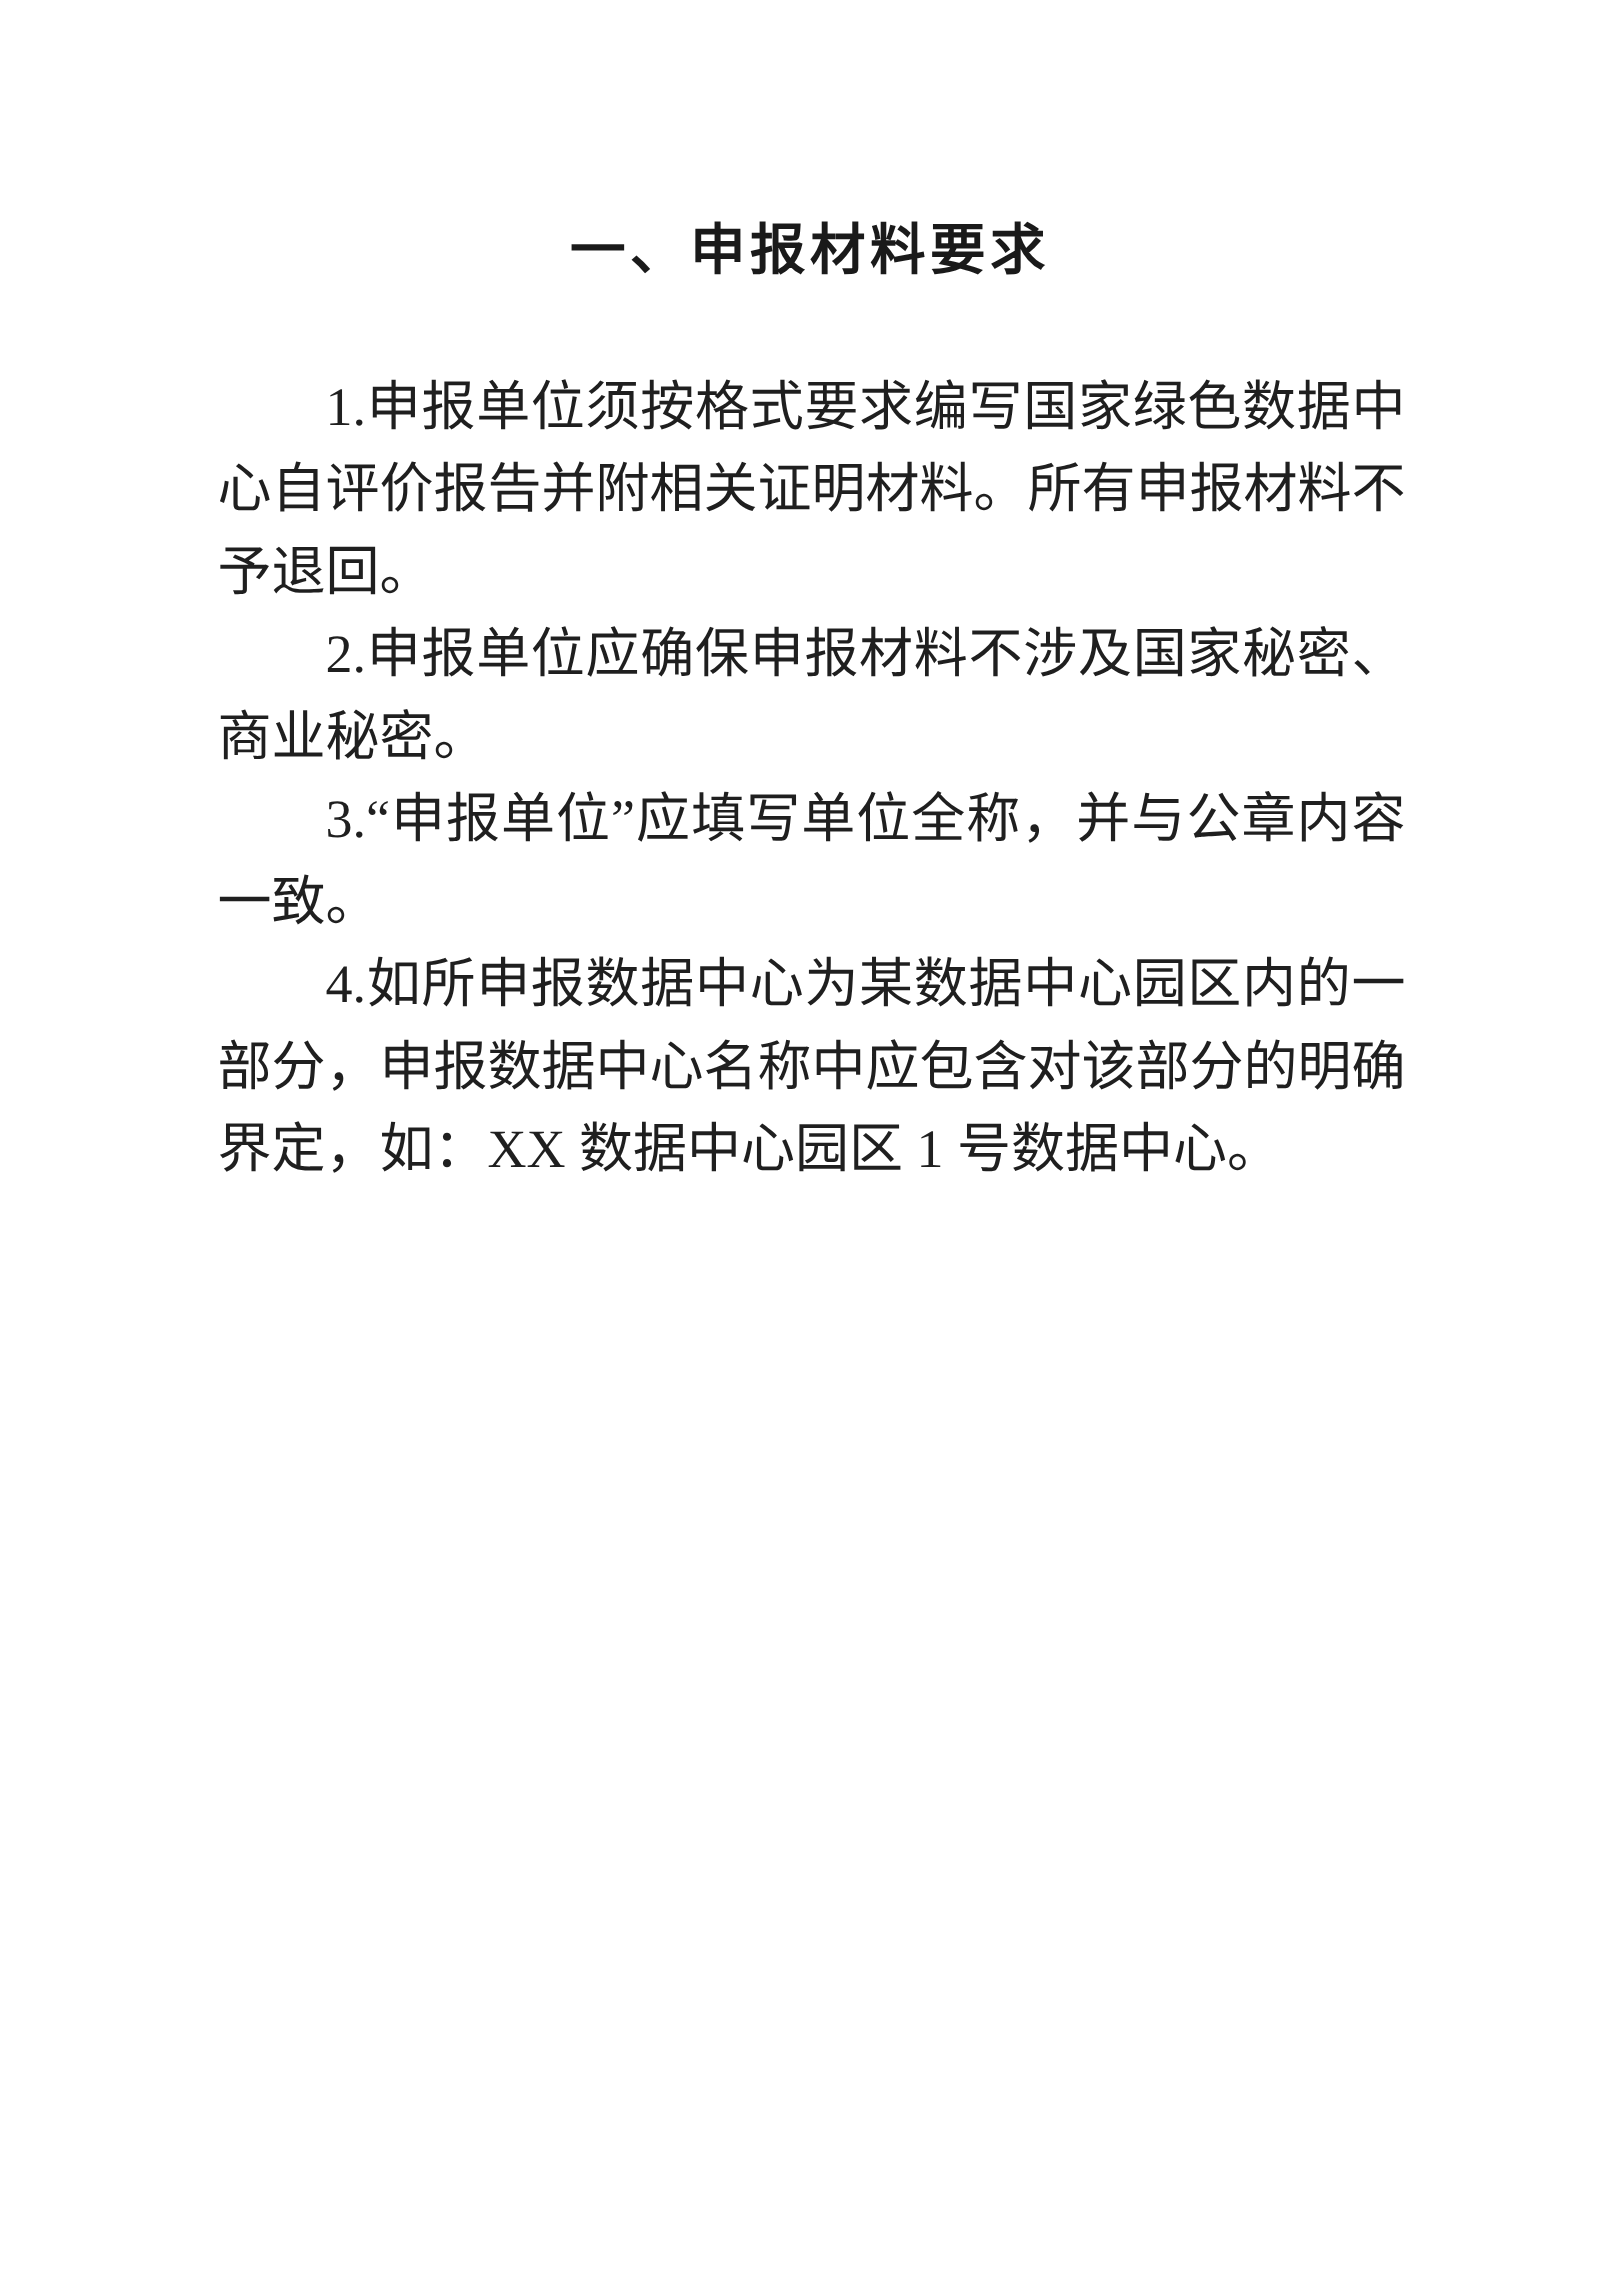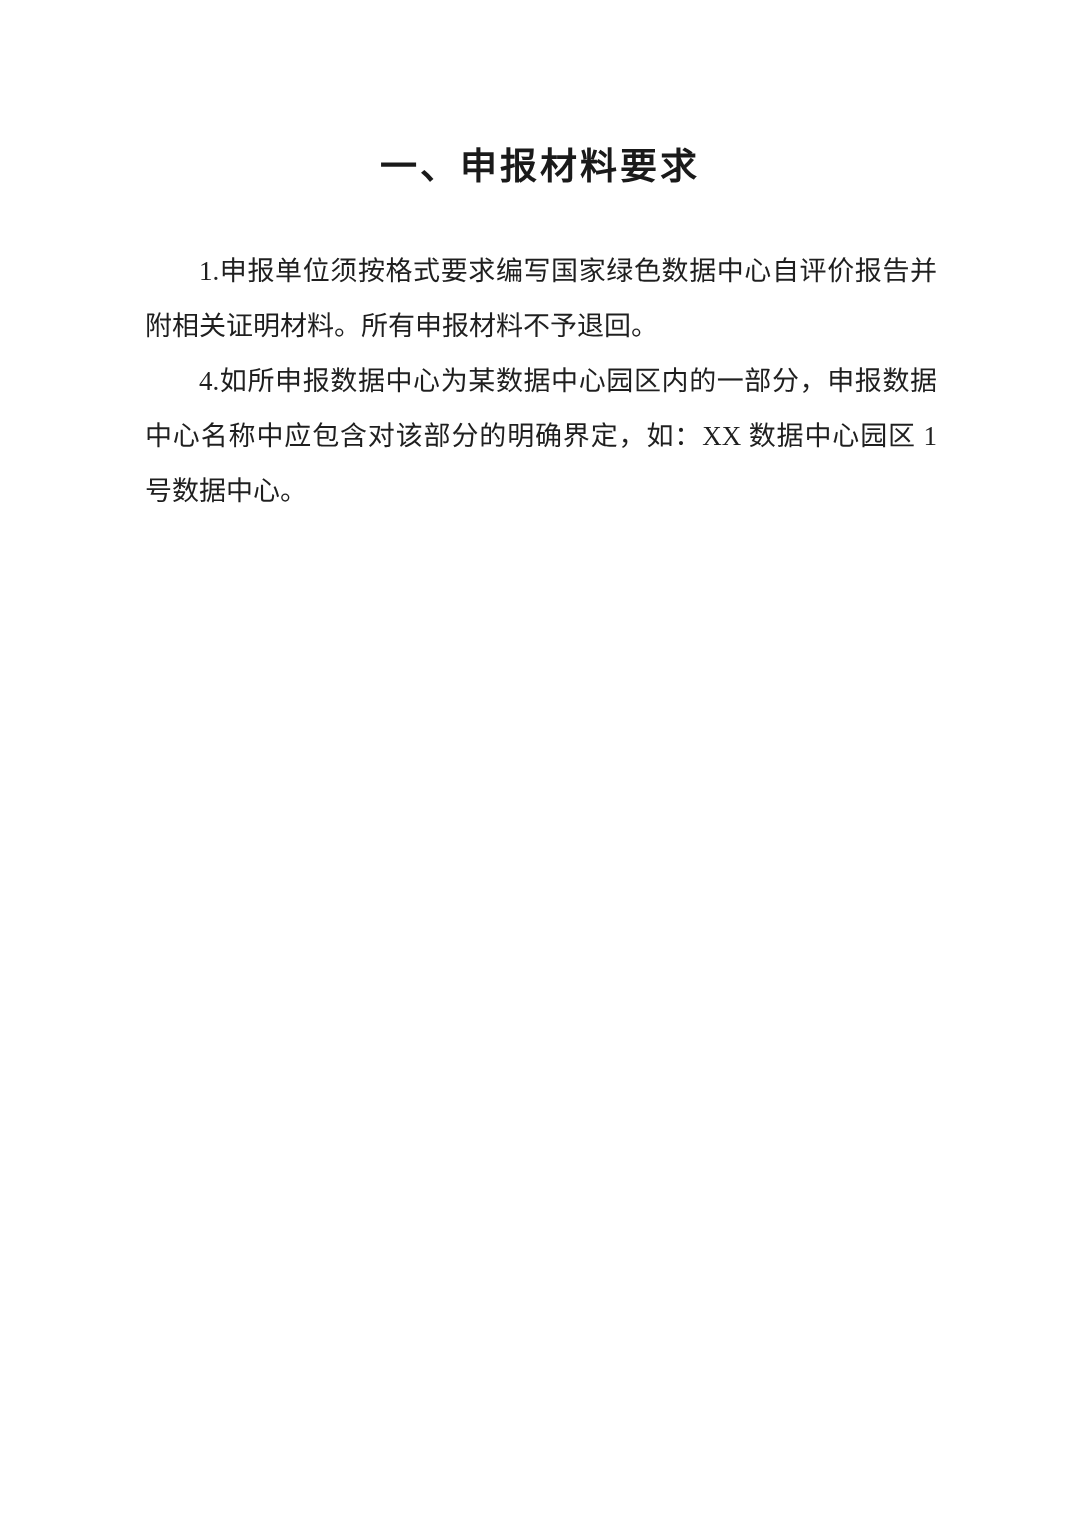--- a/index.html
+++ b/index.html
@@ -24,21 +24,21 @@
     font-size: 37px;
     letter-spacing: 3px;
     color: #1a1a1a;
   }
   .doc-body {
     position: absolute;
     top: 244px;
     left: 145px;
     width: 792px;
     font-family: "Liberation Serif", "DejaVu Serif", serif;
-    font-size: 27px;
+    font-size: 36px;
     line-height: 55px;
     color: #1f1f1f;
     text-align: justify;
     text-justify: inter-character;
   }
   .doc-body p {
     text-indent: 2em;
     margin: 0;
   }
   .page-footer {
@@ -54,18 +54,20 @@
 </style>
 </head>
 <body>
 
 <div class="page">
 
   <h1 class="doc-title">一、申报材料要求</h1>
 
   <div class="doc-body">
     <p>1.申报单位须按格式要求编写国家绿色数据中心自评价报告并附相关证明材料。所有申报材料不予退回。</p>
+    <p>2.申报单位应确保申报材料不涉及国家秘密、商业秘密。</p>
+    <p>3.“申报单位”应填写单位全称，并与公章内容一致。</p>
     <p>4.如所申报数据中心为某数据中心园区内的一部分，申报数据中心名称中应包含对该部分的明确界定，如：XX 数据中心园区 1 号数据中心。</p>
   </div>
 
   <div class="page-footer">1</div>
 
 </div>
 
 </body></html>

